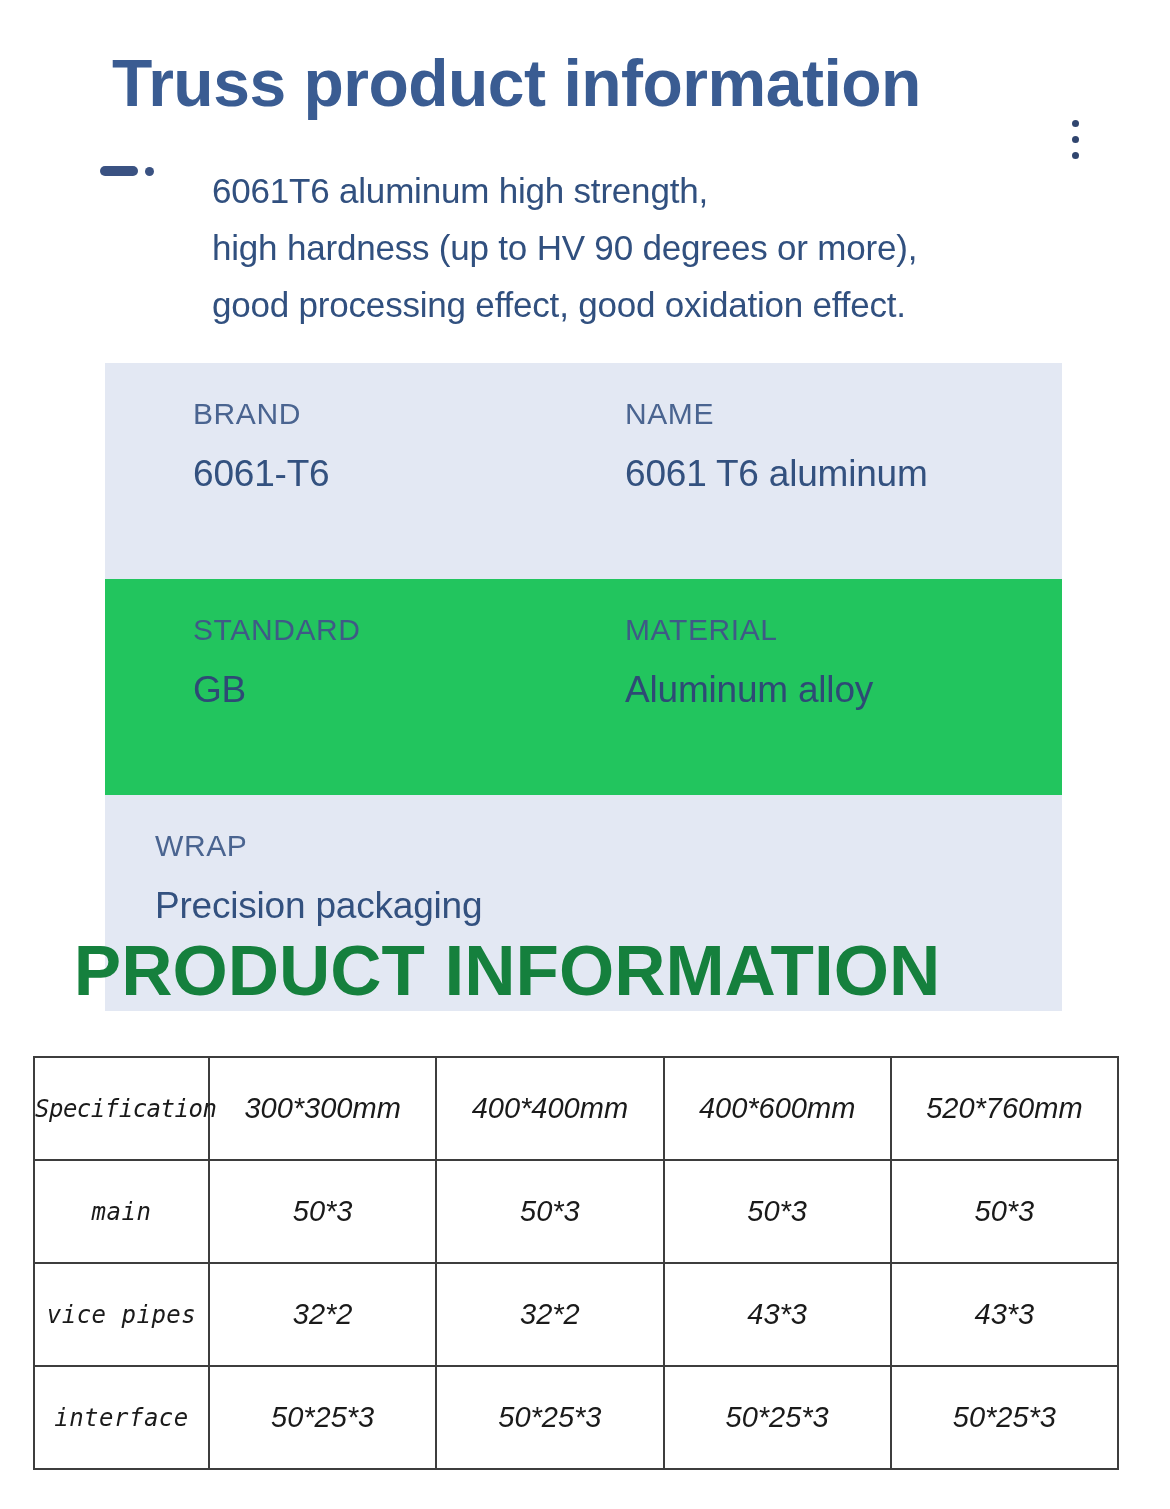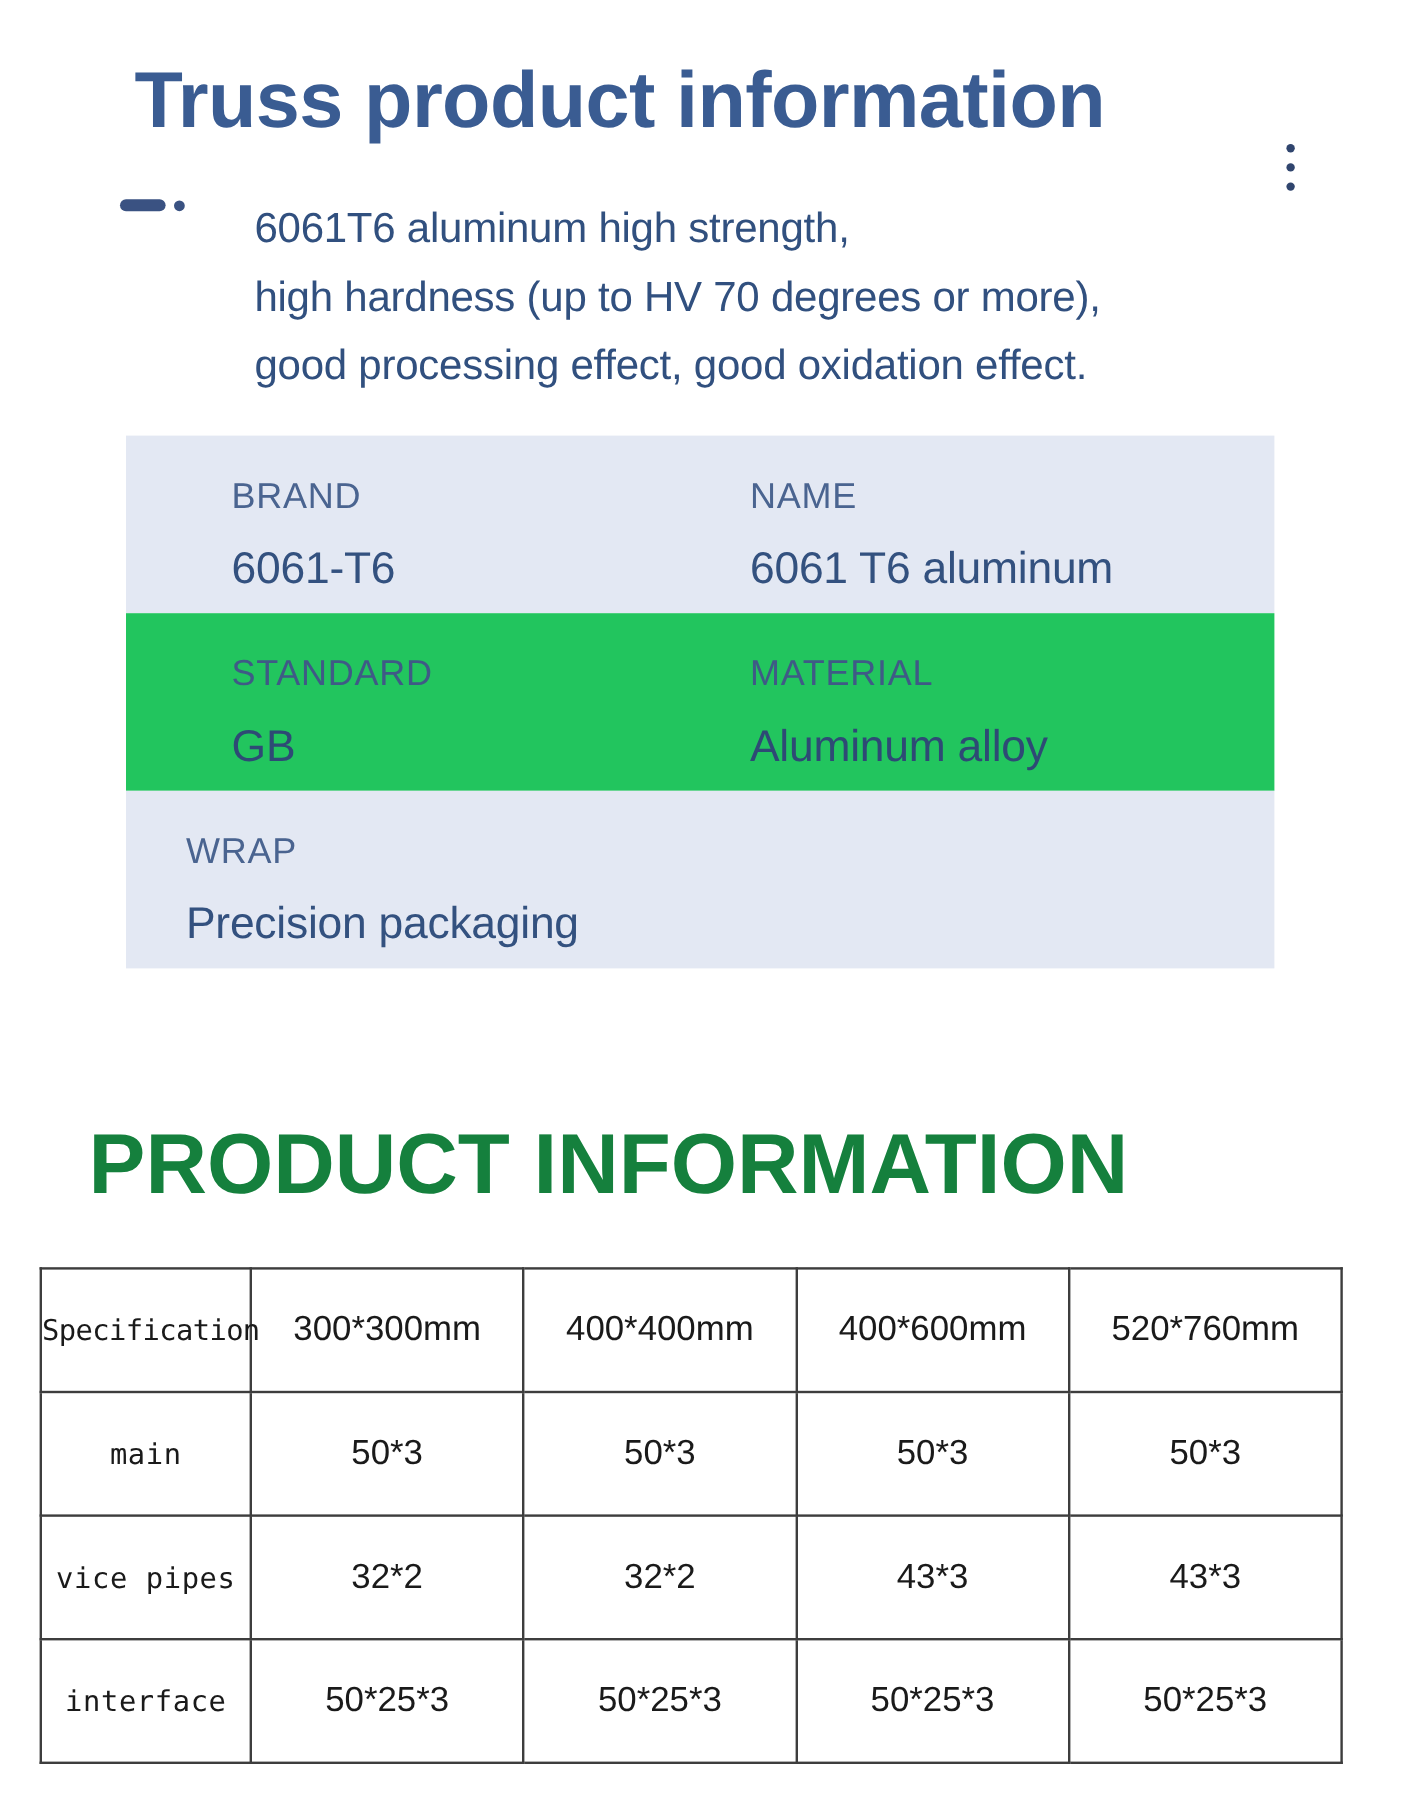--- a/index.html
+++ b/index.html
@@ -83,21 +83,21 @@
 
   
   .spec-panel {
     position: absolute;
     left: 105px;
     top: 363px;
     width: 957px;
   }
   .spec-row {
     display: flex;
-    height: 148px;
+    height: 216px;
     box-sizing: border-box;
   }
   .spec-row.light  { background: #e3e8f3; }
   .spec-row.dark   { background: #22c55e; }
 
   .spec-cell {
     box-sizing: border-box;
     padding-left: 88px;
     padding-top: 36px;
   }
@@ -138,20 +138,21 @@
 
   
   .product-table {
     position: absolute;
     left: 33px;
     top: 1056px;
     width: 1086px;
     border-collapse: collapse;
     table-layout: fixed;
     font-family: "DejaVu Sans Mono", "Liberation Mono", monospace;
+    font-style: italic;
   }
   .product-table td {
     border: 2px solid #3d3d3d;
     height: 101px;
     text-align: center;
     vertical-align: middle;
     font-size: 26px;
     color: #1a1a1a;
     padding: 0;
   }
@@ -181,21 +182,21 @@
   <span></span>
 </div>
 
 <div class="bullet-marker">
   <span class="dash"></span>
   <span class="dot"></span>
 </div>
 
 <div class="intro">
   <div>6061T6 aluminum high strength,</div>
-  <div>high hardness (up to HV 70 degrees or more),</div>
+  <div>high hardness (up to HV 90 degrees or more),</div>
   <div>good processing effect, good oxidation effect.</div>
 </div>
 
 <div class="spec-panel">
 
   <div class="spec-row light">
     <div class="spec-cell col1">
       <div class="spec-label">BRAND</div>
       <div class="spec-value">6061-T6</div>
     </div>

